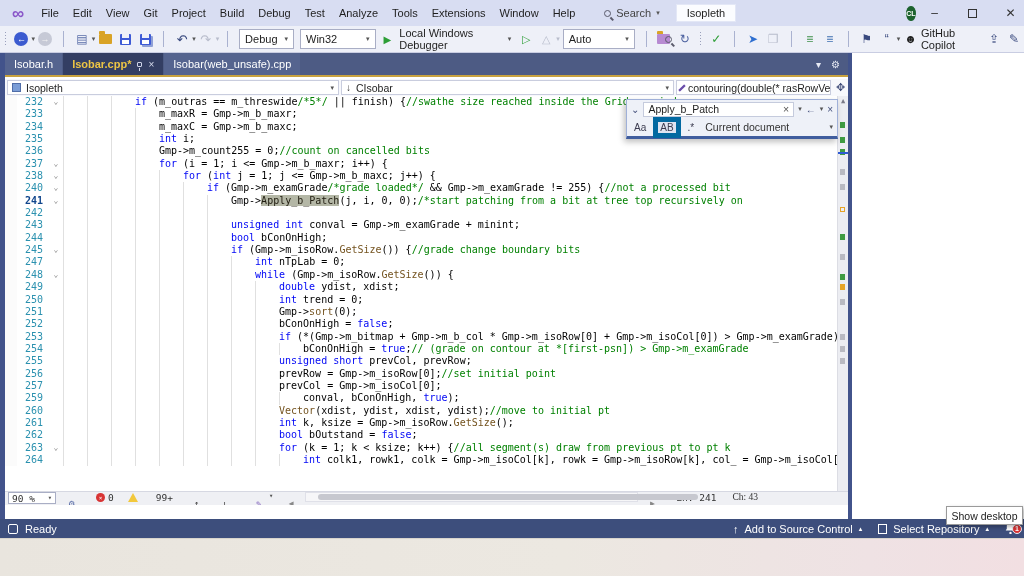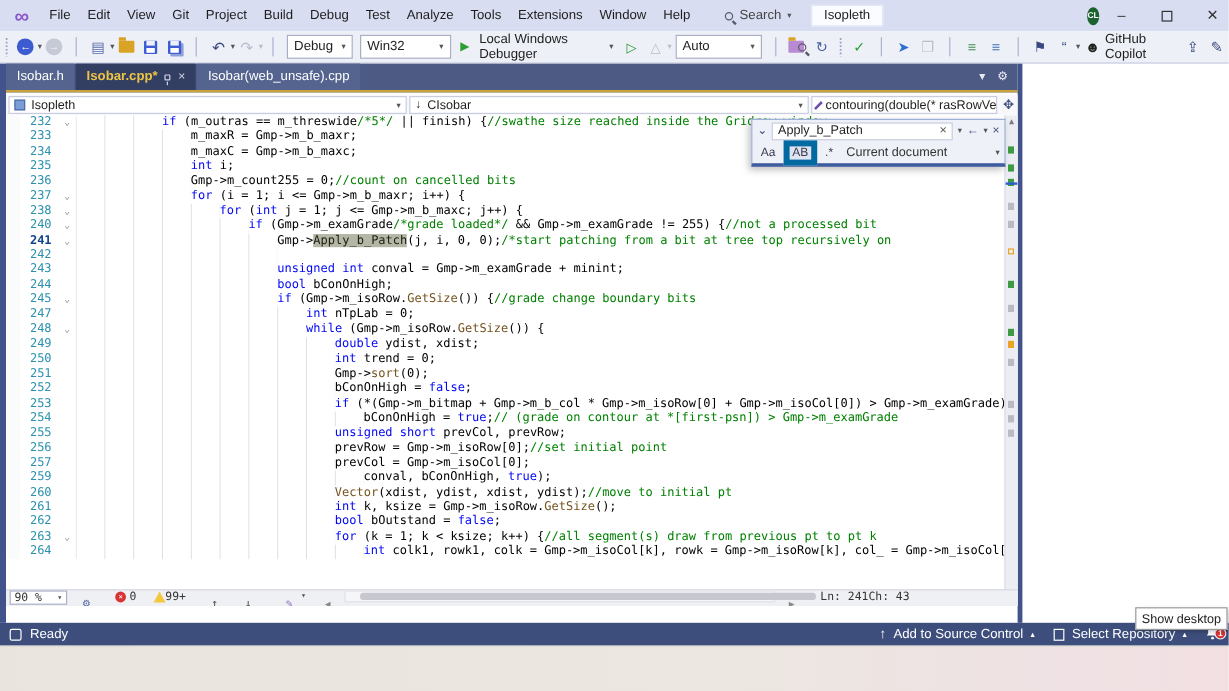--- a/index.html
+++ b/index.html
@@ -353,35 +353,35 @@
     <div id="edstatus">
       <div class="zoombox">
         <span>90 %</span>
           <span class="caret">▾</span>
       </div>
       <span class="tbtn" style="color:#5a6ea8;font-size:10px;margin-left:6px;">⚙</span>
       <span style="display:flex;align-items:center;gap:3px;margin-left:14px;">
         <span class="errball">×</span>
         <span>0</span>
       </span>
-      <span style="display:flex;align-items:center;gap:0;margin-left:14px;">
+      <span style="display:flex;align-items:center;gap:18px;margin-left:14px;">
         <span class="warntri"></span>
         <span>99+</span>
       </span>
       <span class="tbtn" style="margin-left:14px;color:#444;">↑</span>
       <span class="tbtn" style="margin-left:8px;color:#444;">↓</span>
       <span class="tbtn" style="margin-left:14px;color:#8a6fc0;">✎</span>
       <span class="caret">▾</span>
       <span class="tbtn" style="color:#888;font-size:8px;margin-left:8px;">◀</span>
       <div class="hsb-track" style="max-width:560px;">
         <div class="hsb-thumb" style="left:12px;width:380px;"></div>
       </div>
       <span class="tbtn" style="color:#888;font-size:8px;">▶</span>
       <span style="margin-left:14px;">Ln: 241</span>
-      <span style="margin-right:90px;">Ch: 43</span>
+      <span style="margin-left:16px;margin-right:90px;font-family:Liberation Serif, serif;">Ch: 43</span>
     </div>
   </div>
 </div>
 
 <div class="abs" id="statusbar">
   <span class="sb-ico"></span>
   <span>Ready</span>
   <div class="sb-right">
     <span>↑</span>
     <span>Add to Source Control</span>

